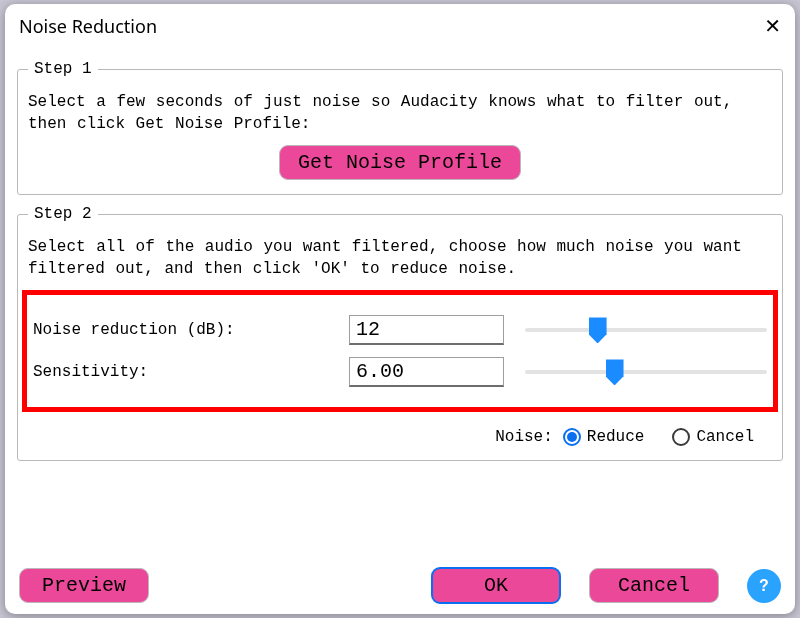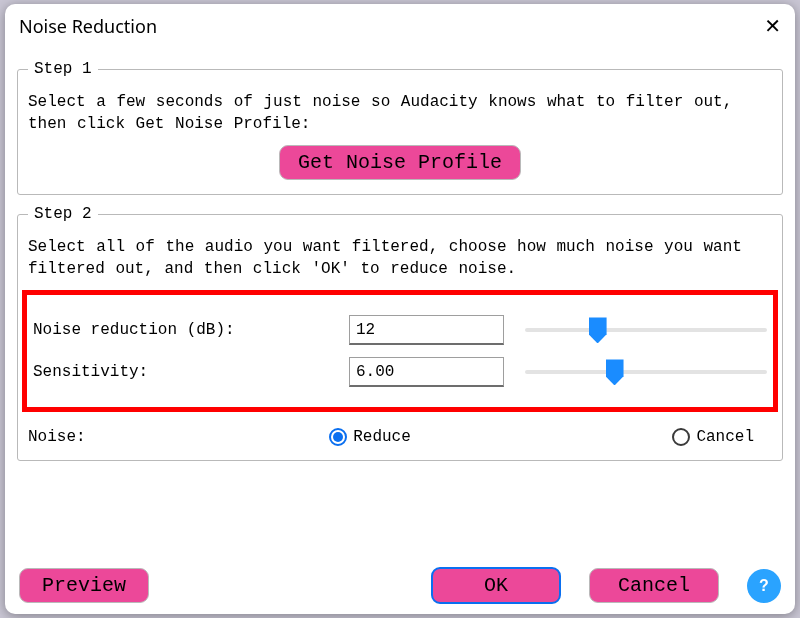--- a/index.html
+++ b/index.html
@@ -81,40 +81,40 @@
 .param-row{
   display:grid;
   grid-template-columns:300px 160px 1fr;
   align-items:center;
   gap:16px;
   margin:12px 0;
 }
 .param-label{font-family:var(--mono);}
 input.val{
   font-family:var(--mono);
-  font-size:16px;
+  font-size:20px;
   padding:4px 6px;
   width:155px;height:30px;
   border:1px solid var(--field-border);
   border-bottom:2px solid #6d6d6d;
   background:#fff;
 }
 .slider{
   position:relative;height:30px;display:flex;align-items:center;
 }
 .slider .track{
   height:4px;width:100%;background:var(--slider-track);border-radius:2px;
 }
 .slider .thumb{
   position:absolute;top:50%;transform:translate(-50%,-50%);
   width:18px;height:26px;background:var(--slider-thumb);
   clip-path:polygon(0 0,100% 0,100% 65%,50% 100%,0 65%);
 }
 .noise-row{
-  display:flex;align-items:center;justify-content:space-between;gap:10px;
+  display:flex;align-items:center;justify-content:flex-end;gap:10px;
   margin-top:6px;
   font-family:var(--mono);
 }
 .radio{
   display:inline-flex;align-items:center;gap:6px;
   margin-right:18px;font-family:var(--mono);
 }
 .radio .dot{
   width:18px;height:18px;border:2px solid #3a3a3a;border-radius:50%;
   display:inline-flex;align-items:center;justify-content:center;

